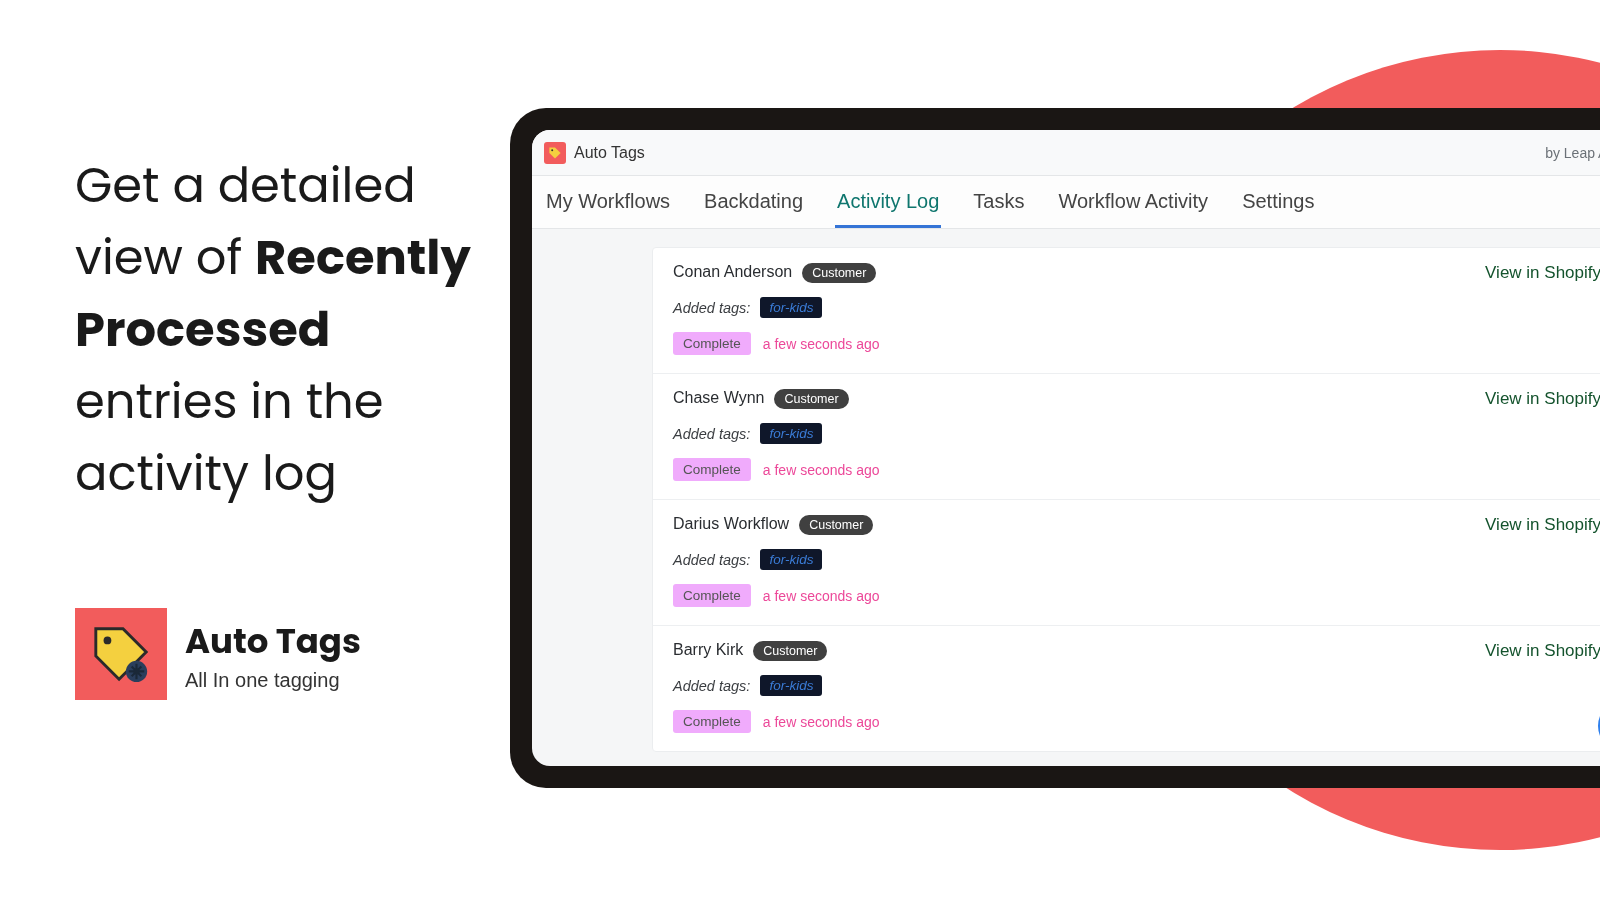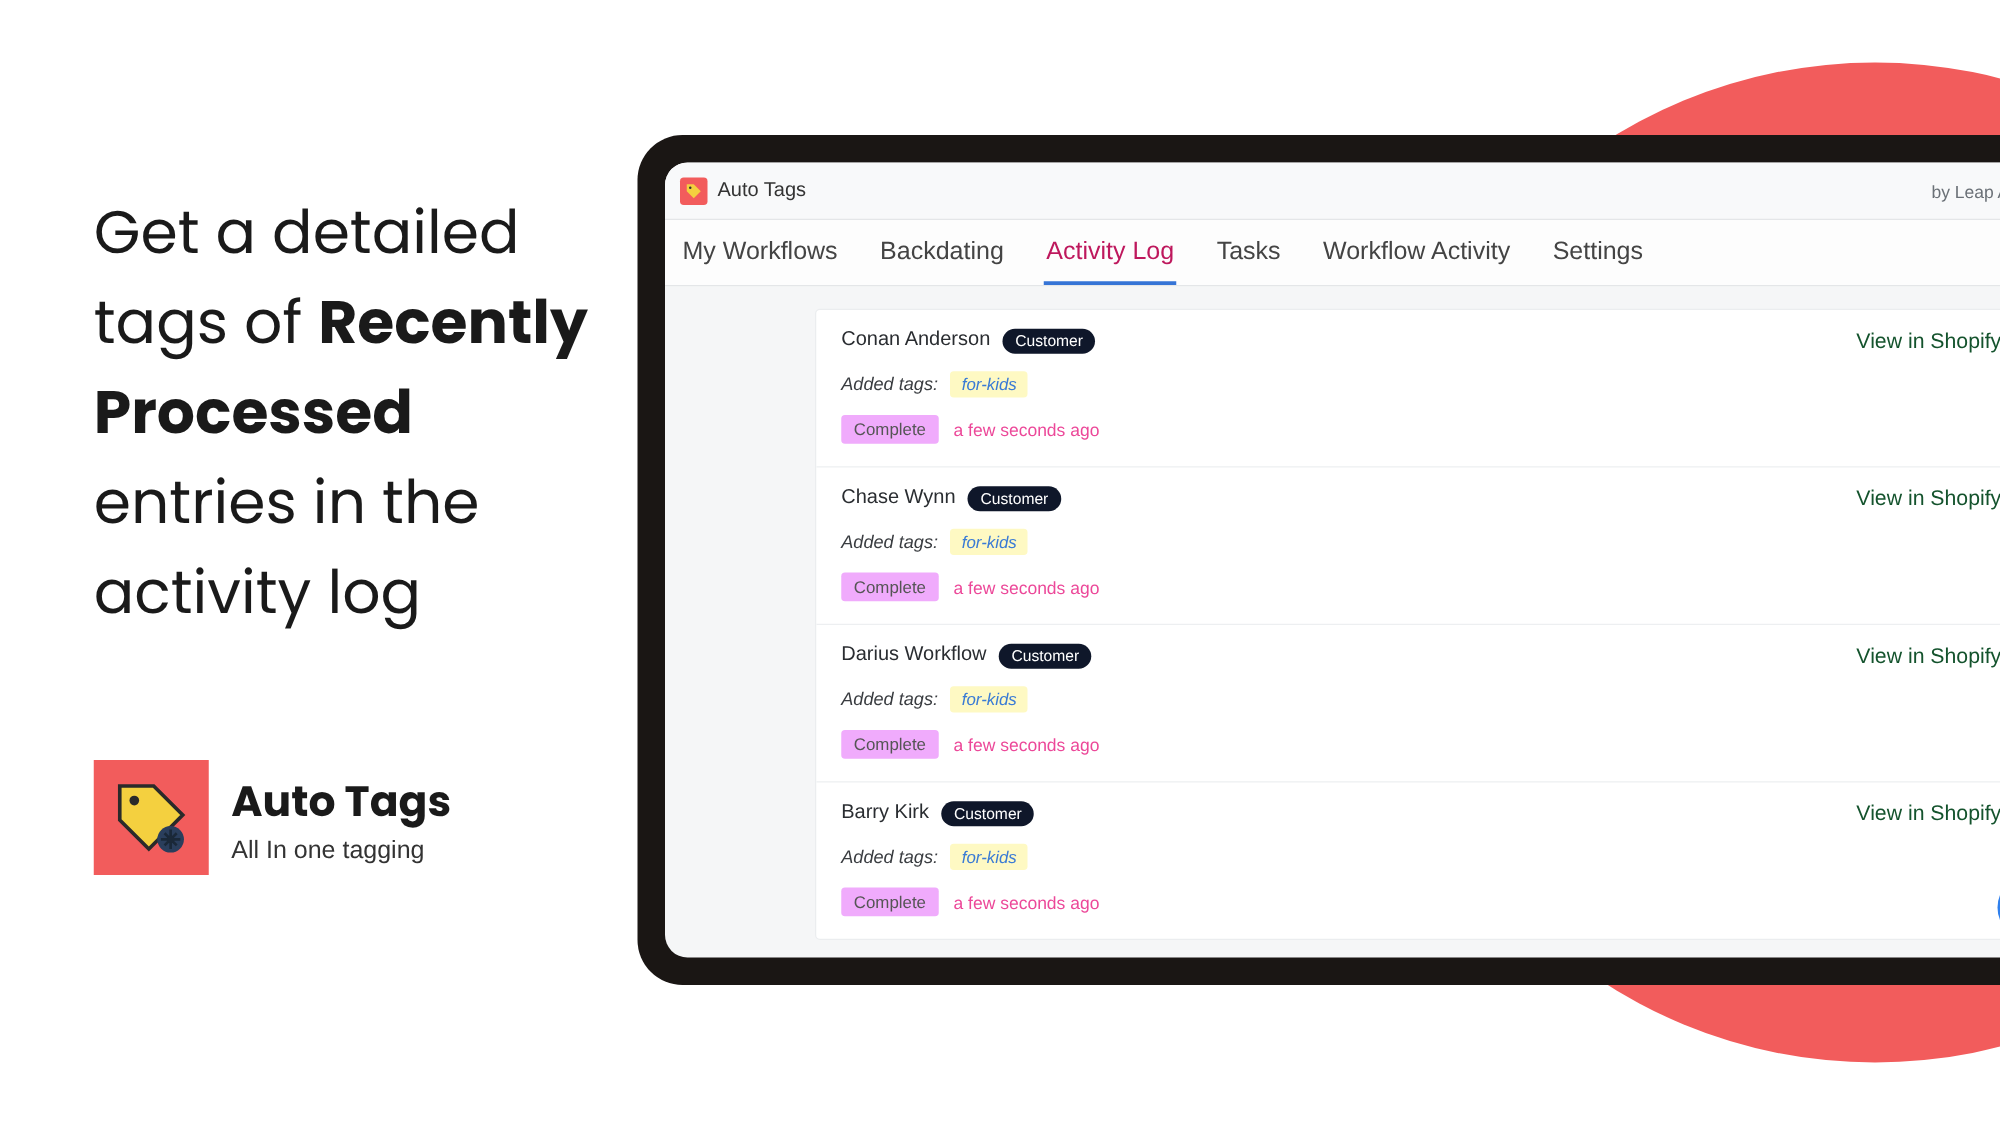--- a/index.html
+++ b/index.html
@@ -98,50 +98,50 @@
   border-bottom: 1px solid #e4e6e8;
   background: #fdfdfd;
 }
 .tab {
   padding: 14px 2px 12px;
   font-size: 20px;
   color: #444;
   cursor: pointer;
   border-bottom: 3px solid transparent;
 }
-.tab.active { border-bottom-color: #3574d6; color: #be185d; font-weight: 500;}
+.tab.active { border-bottom-color: #3574d6; color: #0f766e; font-weight: 500;}
 .content-area {
   padding: 18px 28px 0 120px;
 }
 .log-card {
   background: #ffffff;
   border: 1px solid #ebedef;
   border-radius: 4px;
   overflow: hidden;
 }
 .log-entry {
   padding: 15px 20px 18px;
   border-bottom: 1px solid #edeff1;
 }
 .log-entry:last-child { border-bottom: none; }
 .entry-row1 { display: flex; align-items: center; justify-content: space-between; }
 .entry-left { display: flex; gap: 10px; }
 .entity-name { font-size: 16px; color: #2a2d31; }
 .type-badge {
-  background: #0f172a;
+  background: #404040;
   color: #fff;
   font-size: 12.5px;
   padding: 3px 10px;
   border-radius: 11px;
 }
 .view-link { font-size: 17px; color: #14532d; cursor: pointer; }
 .entry-row2 { margin-top: 14px; display: flex; align-items: center; gap: 10px; font-style: italic; }
 .added-label { font-size: 14.5px; color: #3a3d41; }
 .tag-chip {
-  background: #fef9c3;
+  background: #0f172a;
   color: #3a7bd5;
   font-size: 13.5px;
   padding: 3px 9px;
   border-radius: 3px;
 }
 .entry-row3 { margin-top: 14px; display: flex; align-items: center; gap: 12px; }
 .status-badge {
   background: #f0abfc;
   color: #555;
   font-size: 13.5px;
@@ -157,21 +157,21 @@
   border-radius: 50% 0 0 50%;
   display: flex; align-items: center; justify-content: center;
 }
 </style>
 </head>
 <body>
 
 <div class="red-circle"></div>
 
 <div class="marketing-text">
-  <span>Get a detailed tags of </span><span class="bold">Recently Processed</span><span> entries in the activity log</span>
+  <span>Get a detailed view of </span><span class="bold">Recently Processed</span><span> entries in the activity log</span>
 </div>
 
 <div class="product-badge">
   <div class="product-icon">
     <svg viewBox="0 0 64 64">
       <path d="M6 6 L34 6 L58 30 L30 58 L6 34 Z" fill="#f4d03f" stroke="#2a2a2a" stroke-width="3"></path>
       <circle cx="18" cy="18" r="4" fill="#2a2a2a"></circle>
       <circle cx="48" cy="50" r="11" fill="#2a3e5c"></circle>
       <path d="M48 42 L48 58 M40 50 L56 50 M43 45 L53 55 M53 45 L43 55" stroke="#1a2838" stroke-width="2.2"></path>
       <circle cx="48" cy="50" r="3" fill="#1a2838"></circle>

